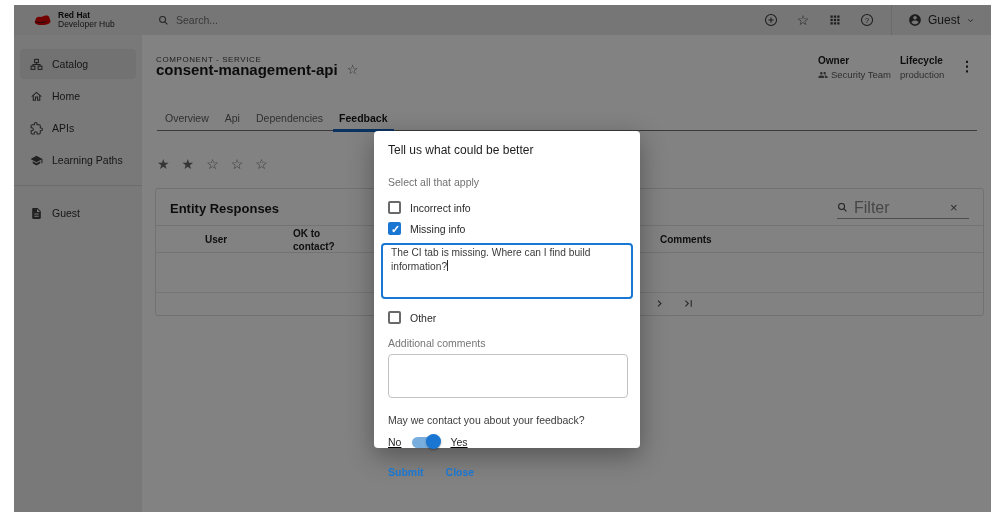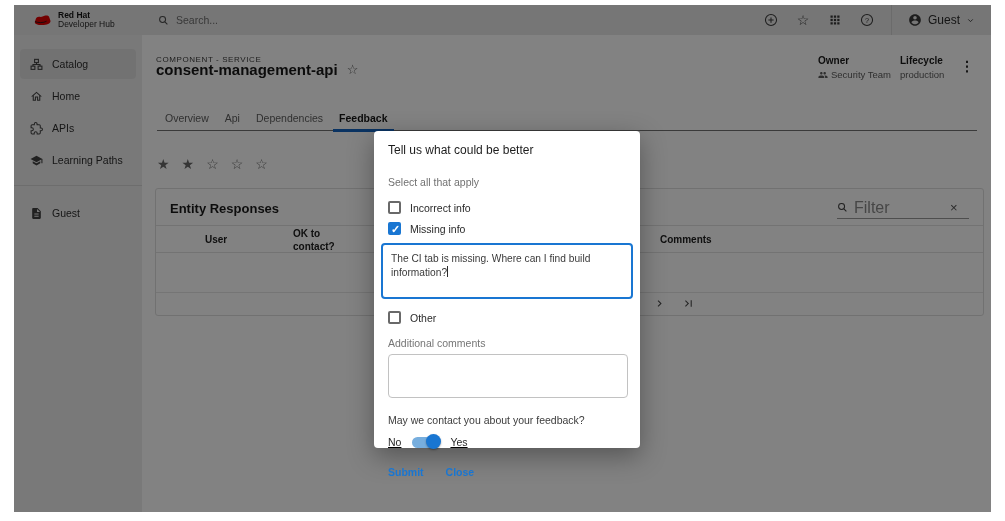--- a/index.html
+++ b/index.html
@@ -74,21 +74,21 @@
   
   .backdrop { position:absolute; inset:0; background:rgba(0,0,0,0.49); z-index:50; }
   .modal { position:absolute; left:360px; top:126px; width:266px; height:317px; background:#ffffff; border-radius:4px; box-shadow:0 8px 26px rgba(0,0,0,0.35); z-index:60; padding:12px 14px; }
   .modal-title { font-size:12px; color:#1c1c1c; margin-bottom:19px; }
   .modal-sublabel { font-size:10.5px; color:#717171; margin-bottom:9px; }
   .cb-row { display:flex; align-items:center; gap:9px; height:21px; cursor:pointer; }
   .cb { width:13px; height:13px; border:2px solid #696969; border-radius:2px; background:#fff; flex:0 0 auto; position:relative; }
   .cb.checked { background:#1976d2; border-color:#1976d2; }
   .cb.checked::after { content:"\2713"; position:absolute; left:1px; top:-1px; color:#fff; font-size:11px; font-weight:bold; }
   .cb-label { font-size:10.5px; color:#2a2a2a; }
-  .feedback-textarea { width:252px; height:56px; margin:4px 0 8px -7px; border:2px solid #1976d2; border-radius:4px; padding:7px 8px; font-size:10.2px; color:#3a3a3a; line-height:1.35; cursor:text; }
+  .feedback-textarea { width:252px; height:56px; margin:4px 0 8px -7px; border:2px solid #1976d2; border-radius:4px; padding:1px 8px; font-size:10.2px; color:#3a3a3a; line-height:1.35; cursor:text; }
   .caret { display:inline-block; width:1px; height:11px; background:#2a2a2a; vertical-align:-1px; }
   .ac-label { font-size:10.5px; color:#757575; margin:9px 0 5px 0; }
   .ac-textarea { width:240px; height:44px; border:1px solid #c2c2c2; border-radius:4px; resize:none; padding:6px 8px; font-size:10.2px; color:#3a3a3a; font-family:"Liberation Sans", sans-serif; outline:none; }
   .contact-q { font-size:10.5px; color:#3c3c3c; margin:12px 0 8px 0; }
   .toggle-row { display:flex; align-items:center; gap:9px;text-decoration:underline; }
   .toggle-label { font-size:10.5px; color:#2a2a2a; }
   .switch { position:relative; width:31px; height:16px; cursor:pointer; }
   .switch-track { position:absolute; left:2px; top:3px; width:27px; height:11px; border-radius:6px; background:#77aede; }
   .switch-thumb { position:absolute; right:0; top:0; width:15px; height:15px; border-radius:50%; background:#1976d2; box-shadow:0 1px 2px rgba(0,0,0,0.35); }
   .modal-actions { display:flex; gap:22px; margin-top:16px; }

